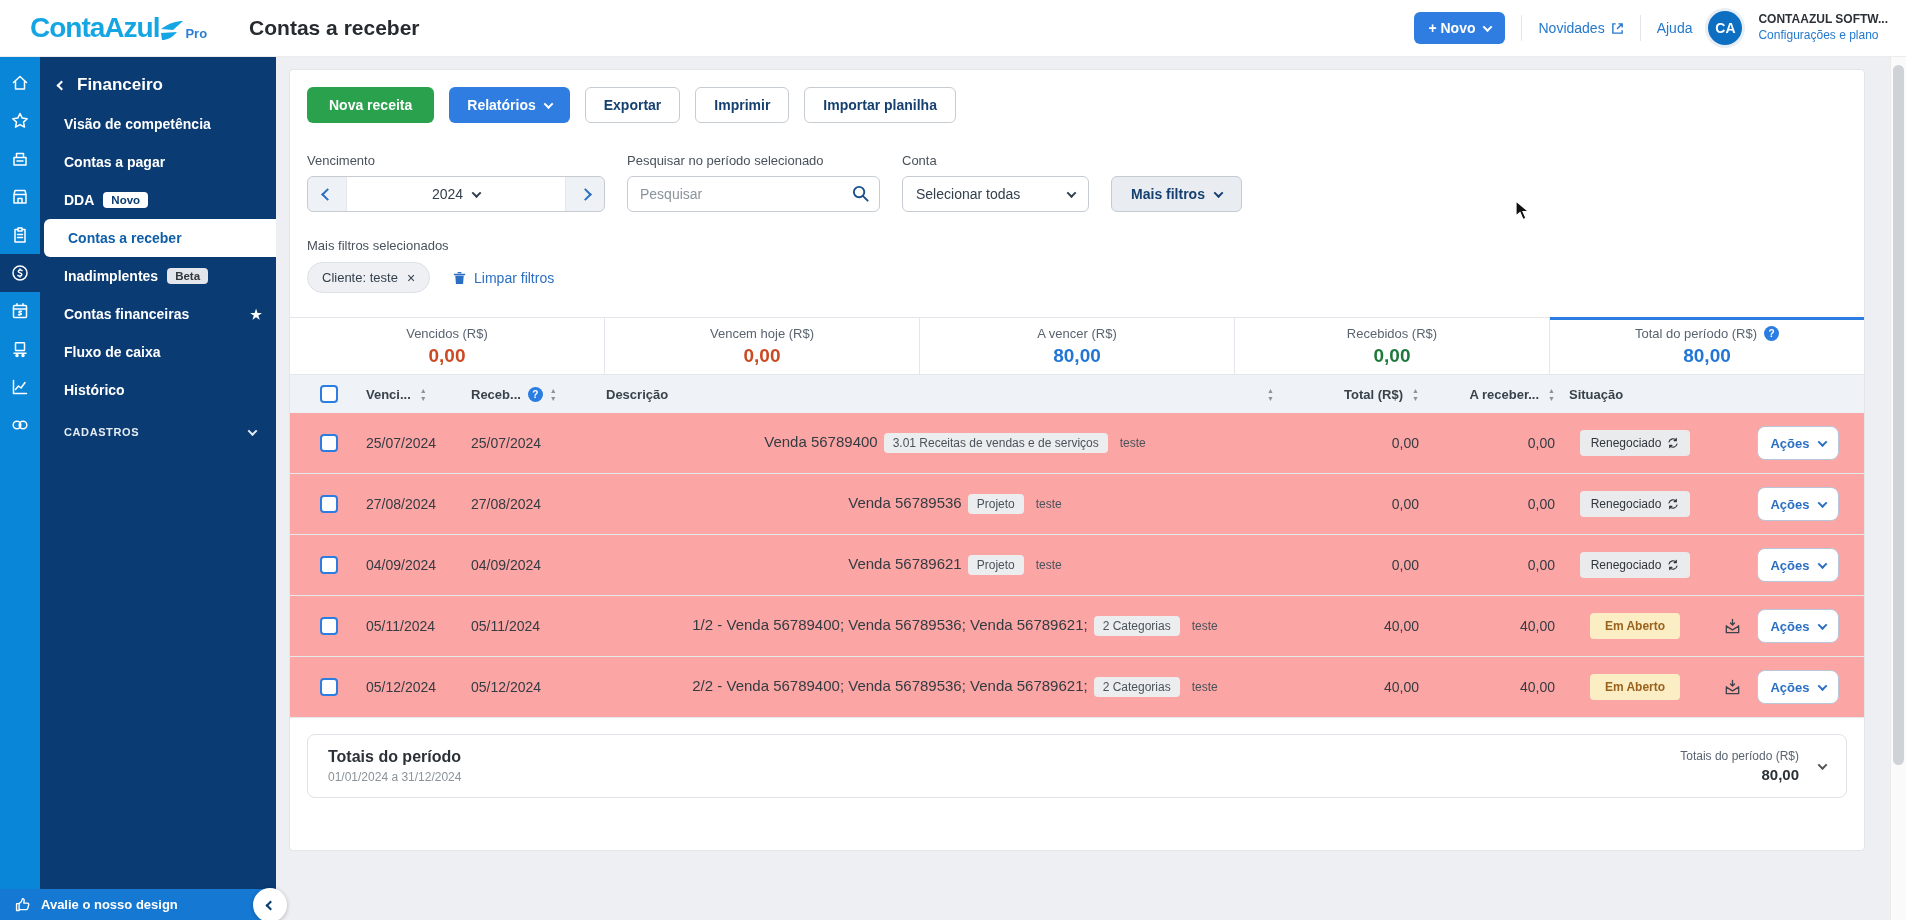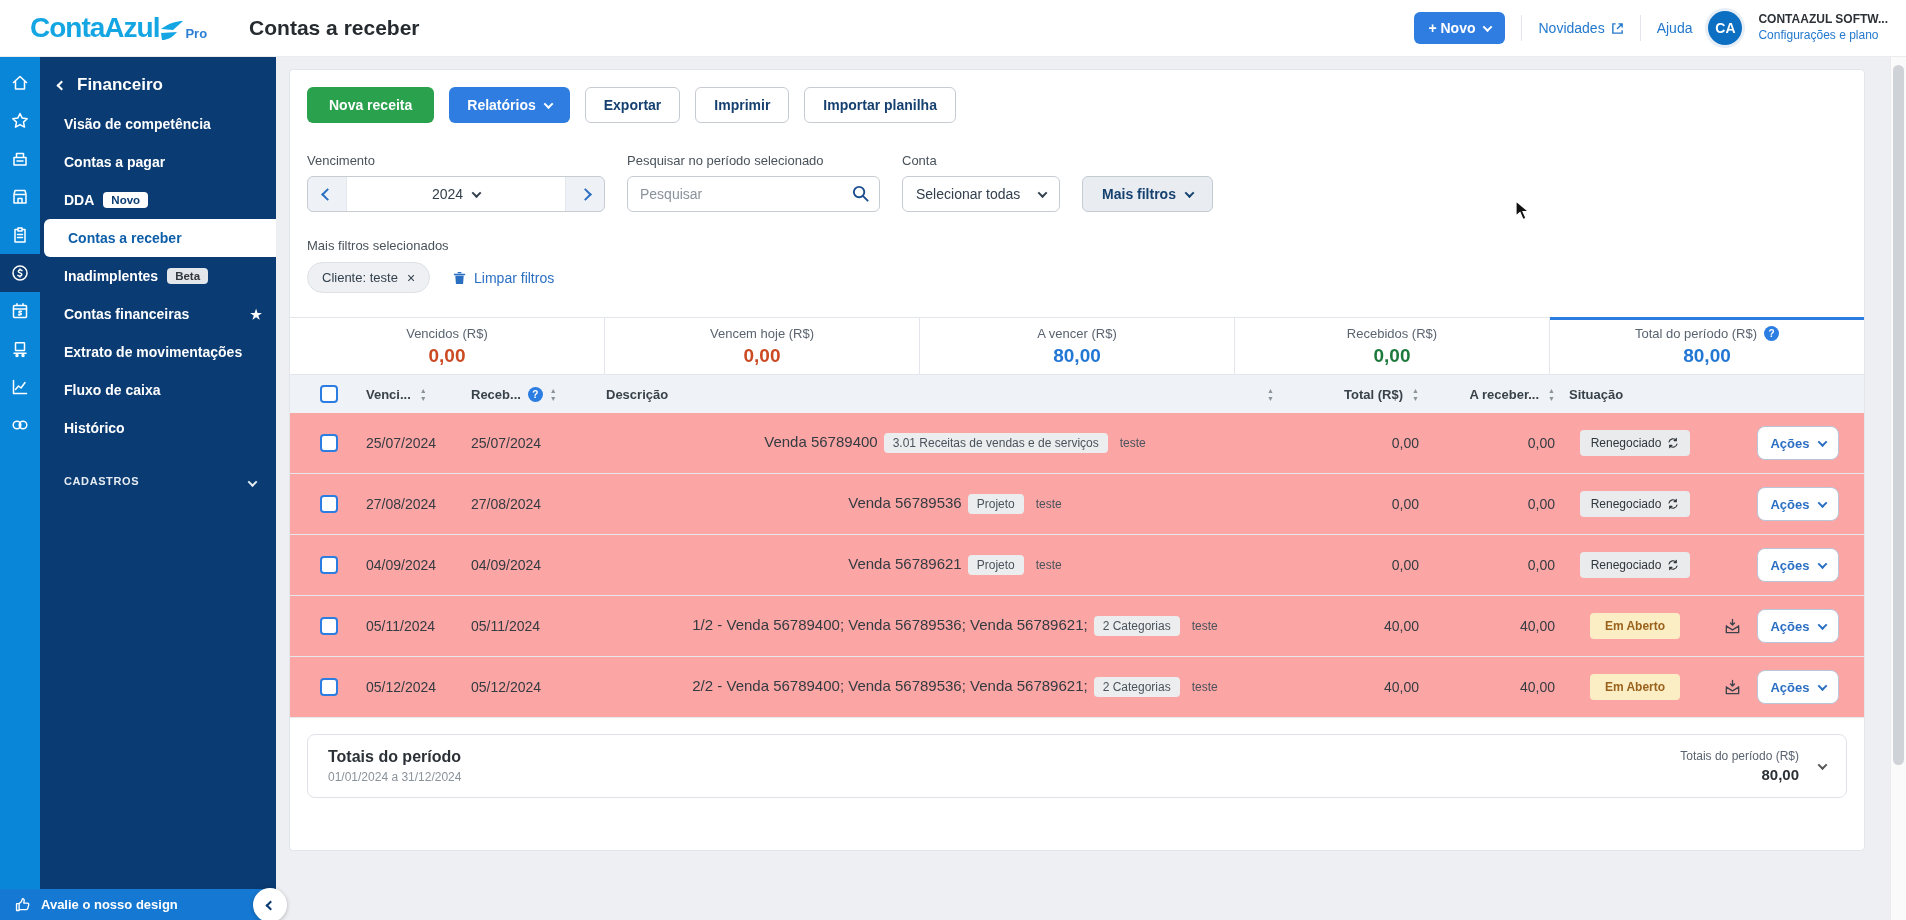--- a/index.html
+++ b/index.html
@@ -39,21 +39,21 @@
   .panel{position:absolute;left:40px;top:57px;bottom:0;width:236px;background:#0a3b72;color:#fff;padding-top:18px;z-index:5;}
   .panel-back{display:flex;align-items:center;gap:12px;padding:0 18px;font-size:17px;font-weight:bold;cursor:pointer;}
   .panel-menu{margin-top:10px;}
   .s-item{height:38px;display:flex;align-items:center;padding:0 14px 0 24px;font-size:14px;font-weight:bold;cursor:pointer;}
   .s-item.active{background:#fff;color:#0e5ea8;margin-left:4px;border-radius:6px 0 0 6px;}
   .s-badge{margin-left:9px;font-size:11.5px;font-weight:bold;border-radius:4px;padding:2px 8px;}
   .s-badge.b-white{background:#fff;color:#0a3b72;}
   .s-badge.b-gray{background:#e3e6ea;color:#30373d;}
   .s-star{margin-left:auto;font-size:13px;color:#fff;}
   .s-star::before{content:"★";}
-  .cadastros{margin-top:6px;height:34px;display:flex;align-items:flex-end;padding:0 20px 0 24px;font-size:11px;font-weight:bold;letter-spacing:.6px;color:#e6ecf3;cursor:pointer;}
+  .cadastros{margin-top:6px;height:34px;display:flex;align-items:center;padding:0 20px 0 24px;font-size:11px;font-weight:bold;letter-spacing:.6px;color:#e6ecf3;cursor:pointer;}
   .cadastros .chev{margin-left:auto;}
   .bottombar{position:absolute;left:0;bottom:0;width:276px;height:31px;background:#1578d2;display:flex;align-items:center;gap:10px;padding:0 14px;color:#fff;font-size:13px;font-weight:bold;z-index:8;}
   .collapse-circle{position:absolute;left:253px;top:888px;width:34px;height:34px;border-radius:50%;background:#fff;box-shadow:0 1px 4px rgba(0,0,0,.25);display:flex;align-items:center;justify-content:center;color:#0a3b72;z-index:9;cursor:pointer;}
 
   
   .content{position:absolute;left:276px;top:57px;right:0;bottom:0;background:#edeff2;}
   .card{position:absolute;left:13px;top:12px;width:1576px;height:782px;background:#fff;border:1px solid #e2e5e9;border-radius:4px;}
 
   .btn-row{display:flex;align-items:center;gap:15px;margin:17px 17px 0;}
   .btn{height:36px;border-radius:6px;font-size:14px;font-weight:bold;display:flex;align-items:center;gap:9px;cursor:pointer;border:none;font-family:inherit;padding:0 18px;}
@@ -64,21 +64,21 @@
   .filters-row{display:flex;gap:22px;margin:30px 17px 0;}
   .fgroup{display:flex;flex-direction:column;}
   .flabel{font-size:13px;color:#49525b;margin-bottom:8px;}
   .venc-group{width:298px;height:36px;display:flex;border:1px solid #c7ccd3;border-radius:6px;overflow:hidden;background:#eef1f5;}
   .venc-arrow{width:38px;display:flex;align-items:center;justify-content:center;color:#2b6fc3;cursor:pointer;}
   .venc-mid{flex:1;background:#fff;border-left:1px solid #e3e7ec;border-right:1px solid #e3e7ec;display:flex;align-items:center;justify-content:center;gap:10px;font-size:14px;color:#33404d;cursor:pointer;}
   .search-wrap{position:relative;width:253px;height:36px;}
   .search-wrap input{width:100%;height:36px;border:1px solid #c7ccd3;border-radius:6px;padding:0 38px 0 12px;font-size:14px;color:#33404d;font-family:inherit;outline:none;}
   .search-wrap input::placeholder{color:#8a939c;}
   .search-btn{position:absolute;right:10px;top:8px;cursor:pointer;}
-  .conta-select{width:158px;height:36px;border:1px solid #c7ccd3;border-radius:6px;display:flex;align-items:center;justify-content:space-between;padding:0 13px;font-size:14px;color:#33404d;cursor:pointer;background:#fff;}
+  .conta-select{width:187px;height:36px;border:1px solid #c7ccd3;border-radius:6px;display:flex;align-items:center;justify-content:space-between;padding:0 13px;font-size:14px;color:#33404d;cursor:pointer;background:#fff;}
   .btn-maisfiltros{width:131px;height:36px;background:#e9edf2;border:1px solid #c3cbd3;border-radius:6px;color:#15406f;font-size:14px;font-weight:bold;display:flex;align-items:center;justify-content:center;gap:10px;cursor:pointer;font-family:inherit;}
 
   .selected-filters{margin:26px 17px 0;}
   .chips-row{display:flex;align-items:center;gap:22px;margin-top:9px;}
   .chip{background:#eef0f3;border:1px solid #dde1e5;border-radius:16px;padding:7px 14px;font-size:13px;color:#33404d;display:flex;align-items:center;gap:9px;cursor:pointer;}
   .chip-x{font-size:14px;color:#33404d;cursor:pointer;line-height:1;}
   .chip-x::before{content:"×";}
   .link-clear{display:flex;align-items:center;gap:7px;color:#2b6fc3;font-size:14px;cursor:pointer;}
 
   .summary-strip{margin-top:24px;border-top:1px solid #e3e6ea;border-bottom:1px solid #e3e6ea;display:flex;height:58px;}
@@ -257,23 +257,20 @@
   <div class="s-item">
     <span class="s-label">Inadimplentes</span>
   <span class="s-badge b-gray">Beta</span>
       </div>
 
   <div class="s-item">
     <span class="s-label">Contas financeiras</span>
   <span class="s-star"></span>
       </div>
 
-  <div class="s-item">
-    <span class="s-label">Extrato de movimentações</span>
-  </div>
 
   <div class="s-item">
     <span class="s-label">Fluxo de caixa</span>
   </div>
 
   <div class="s-item">
     <span class="s-label">Histórico</span>
   </div>
 </div>
   <div class="cadastros">

